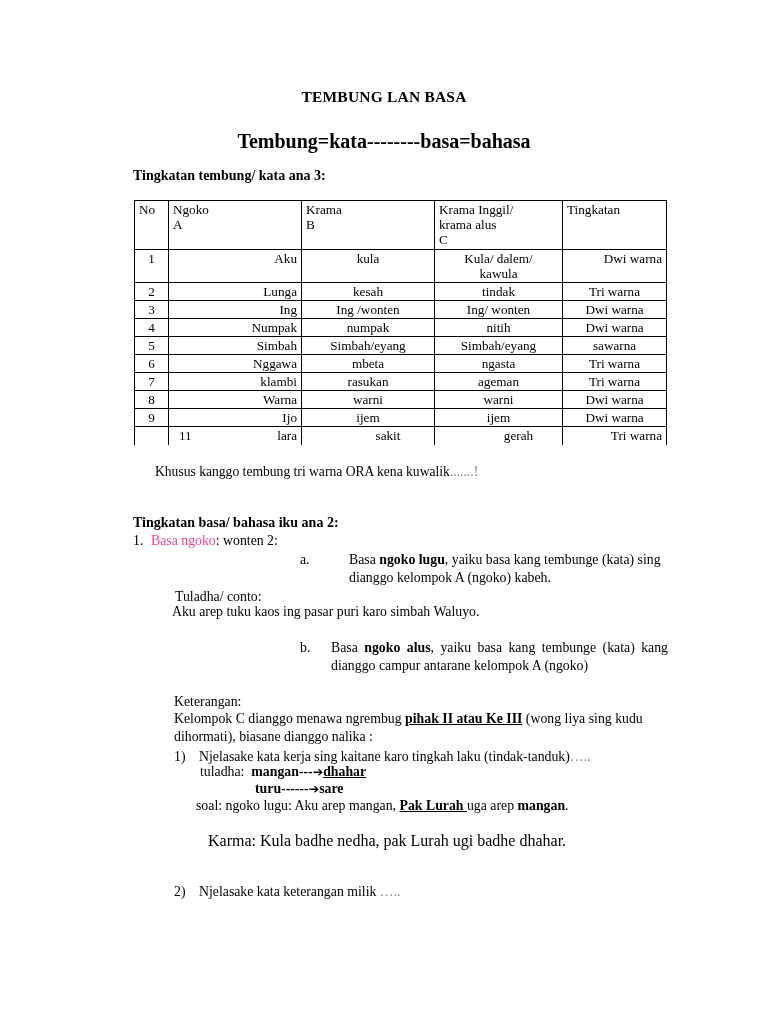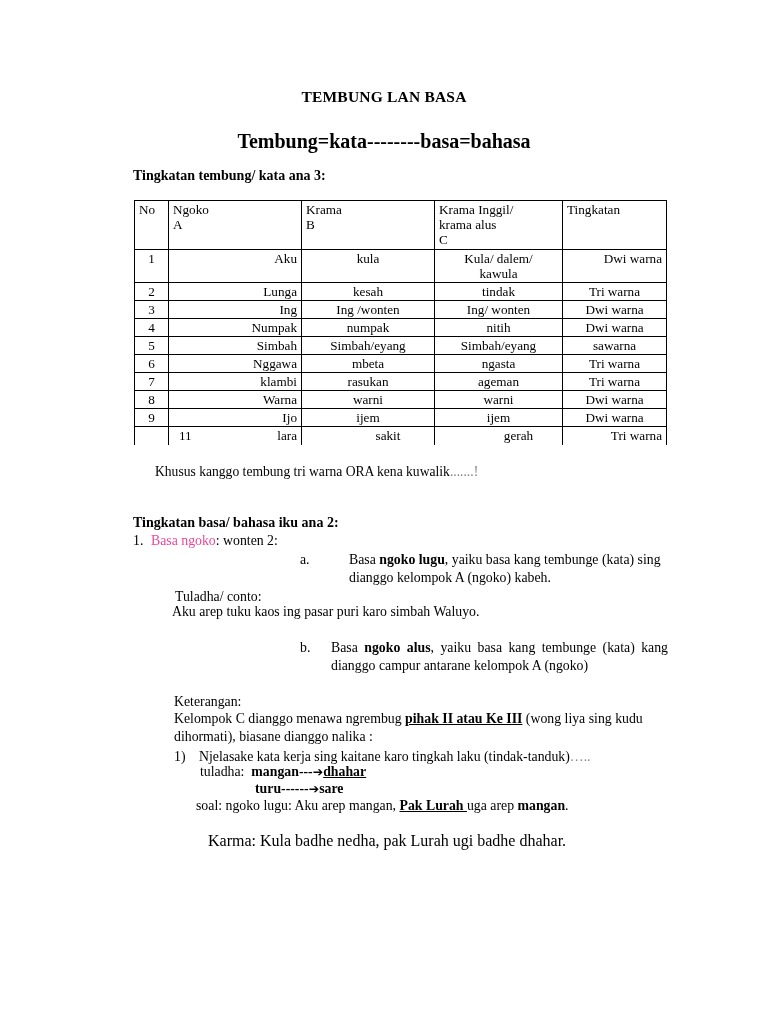--- a/index.html
+++ b/index.html
@@ -372,14 +372,15 @@
 
   <div class="tuladha2"><span>tuladha:</span>&nbsp;&nbsp;<span class="kw">mangan</span><span class="kw">---</span><span class="arrow kw">➔</span><span class="kw-ul">dhahar </span></div>
 
   <div class="turu-line"><span>turu</span><span>------</span><span class="arrow">➔</span><span>sare</span></div>
 
   <div class="soal-line"><span>soal: ngoko lugu: Aku arep mangan, </span><span class="ul">Pak Lurah </span><span>uga arep </span><span class="b">mangan</span><span>.</span></div>
 
 
   <div class="karma-line">Karma: Kula badhe nedha, pak Lurah ugi badhe dhahar.</div>
 
+  <div class="numlist-2"><span class="marker">2)</span><span>Njelasake kata keterangan milik </span><span class="dots">…..</span></div>
 
 </div>
 
 </body></html>

